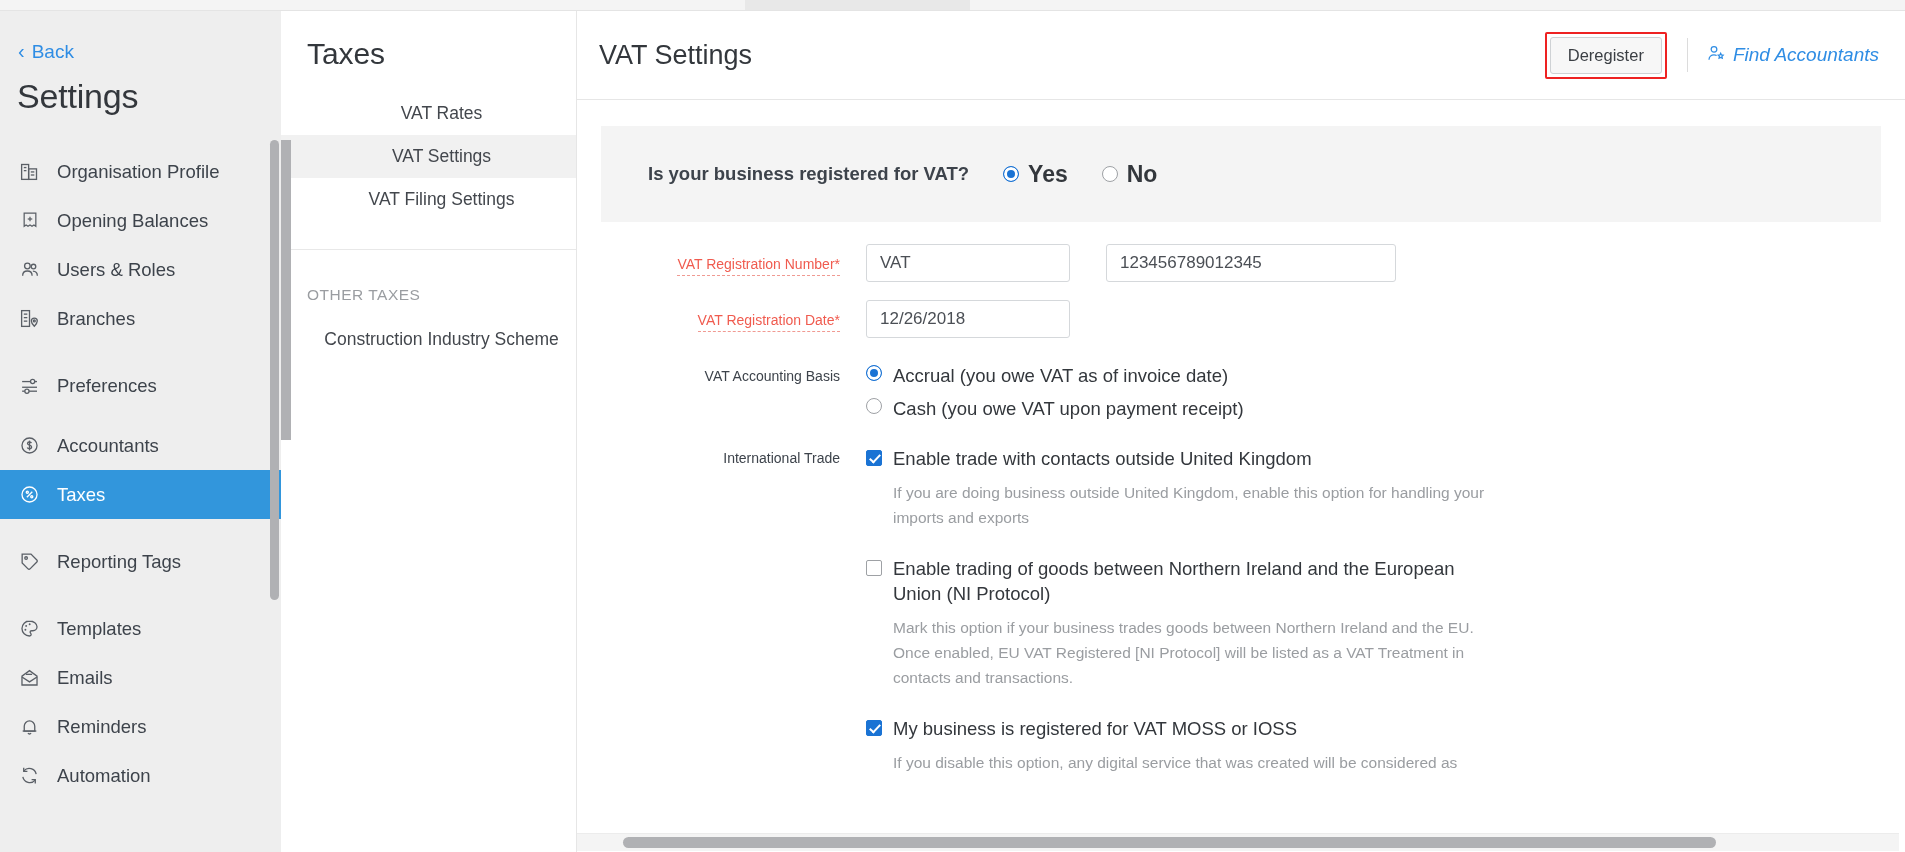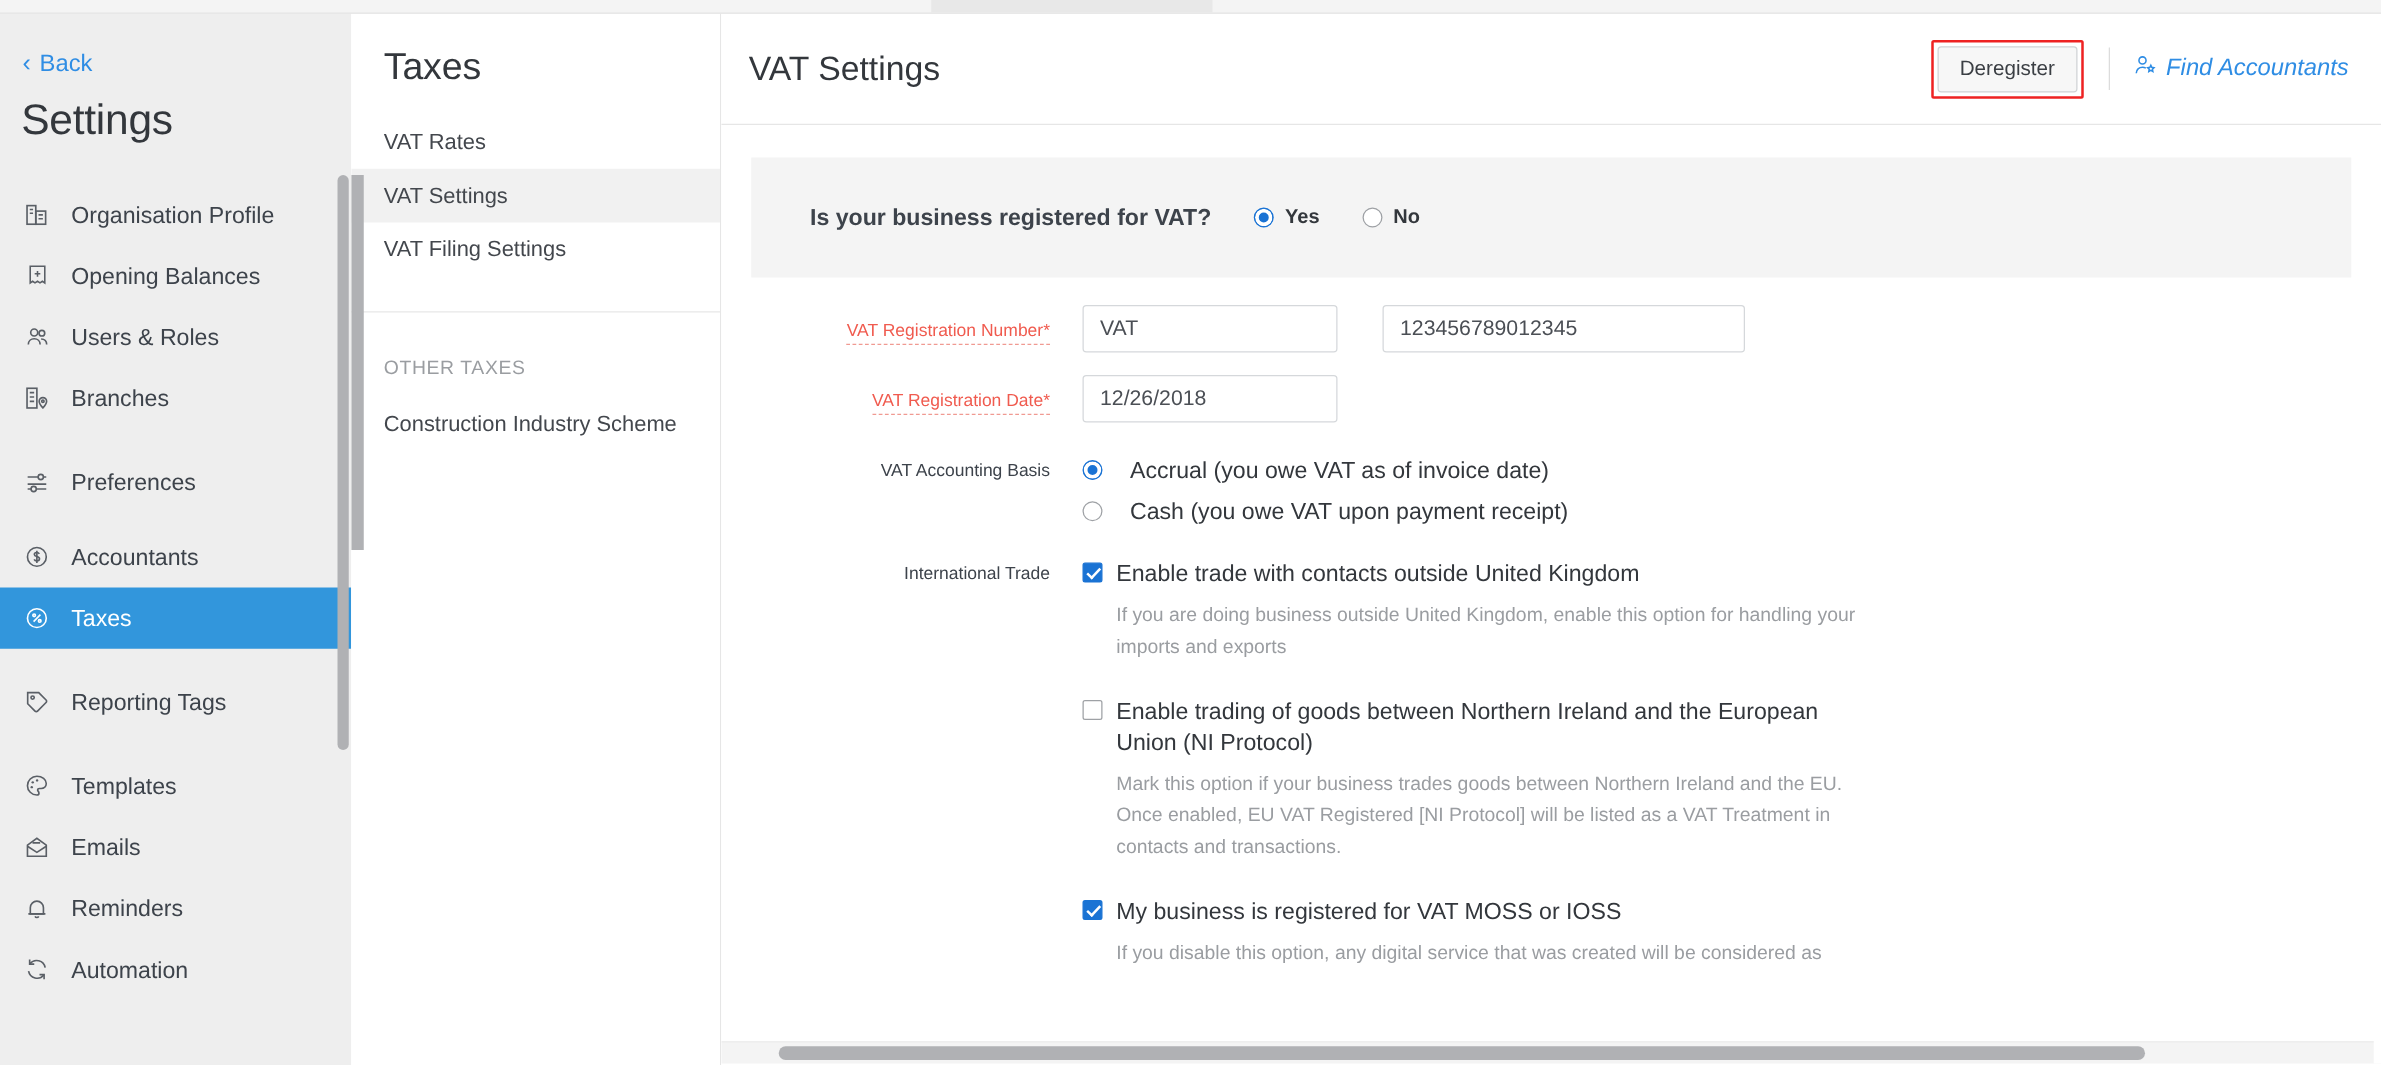--- a/index.html
+++ b/index.html
@@ -122,20 +122,21 @@
   }
   .taxlist { margin-top: 21px; }
   .tax-item {
     height: 43px;
     display: flex;
     align-items: center;
     padding-left: 26px;
     font-size: 17.5px;
     color: #43474d;
     cursor: pointer;
+    justify-content: center;
   }
   .tax-item.active { background: #f1f1f1; }
   .tax-sep {
     margin-top: 28px;
     border-top: 1px solid #e8e8e8;
   }
   .tax-group-label {
     padding: 36px 0 0 26px;
     font-size: 15.5px;
     color: #9a9da1;
@@ -231,21 +232,21 @@
     font-weight: bold;
   }
   .q-label {
     font-size: 18.5px;
     color: #3d434b;
     margin-right: 34px;
   }
   .radio-row { display: flex; align-items: center; gap: 34px; }
   .radio-opt {
     display: flex; align-items: center; gap: 9px;
-    font-size: 16px; color: #33373c;
+    font-size: 23px; color: #33373c;
     cursor: pointer;
   }
   .rd {
     width: 16px; height: 16px;
     border-radius: 50%;
     border: 1.5px solid #9ea1a5;
     background: #fff;
     flex: 0 0 16px;
     position: relative;
   }
@@ -292,21 +293,21 @@
     background: #fff;
     font-family: "Liberation Sans", sans-serif;
     cursor: text;
   }
   .inp.w-small { width: 204px; }
   .inp.w-large { width: 290px; }
 
   .row-gap { height: 18px; }
 
   .stack { display: flex; flex-direction: column; gap: 11px; padding-top: 9px; }
-  .opt-line { display: flex; align-items: center; gap: 22px; font-size: 18.5px; color: #33373c; cursor: pointer; }
+  .opt-line { display: flex; gap: 11px; font-size: 18.5px; color: #33373c; cursor: pointer; }
 
   
   .cbgroup { display: flex; flex-direction: column; padding-top: 8px; }
   .cb-block { margin-bottom: 26px; }
   .cb-block:last-child { margin-bottom: 0; }
   .cb-line {
     display: flex;
     align-items: flex-start;
     gap: 11px;
     font-size: 18.5px;

